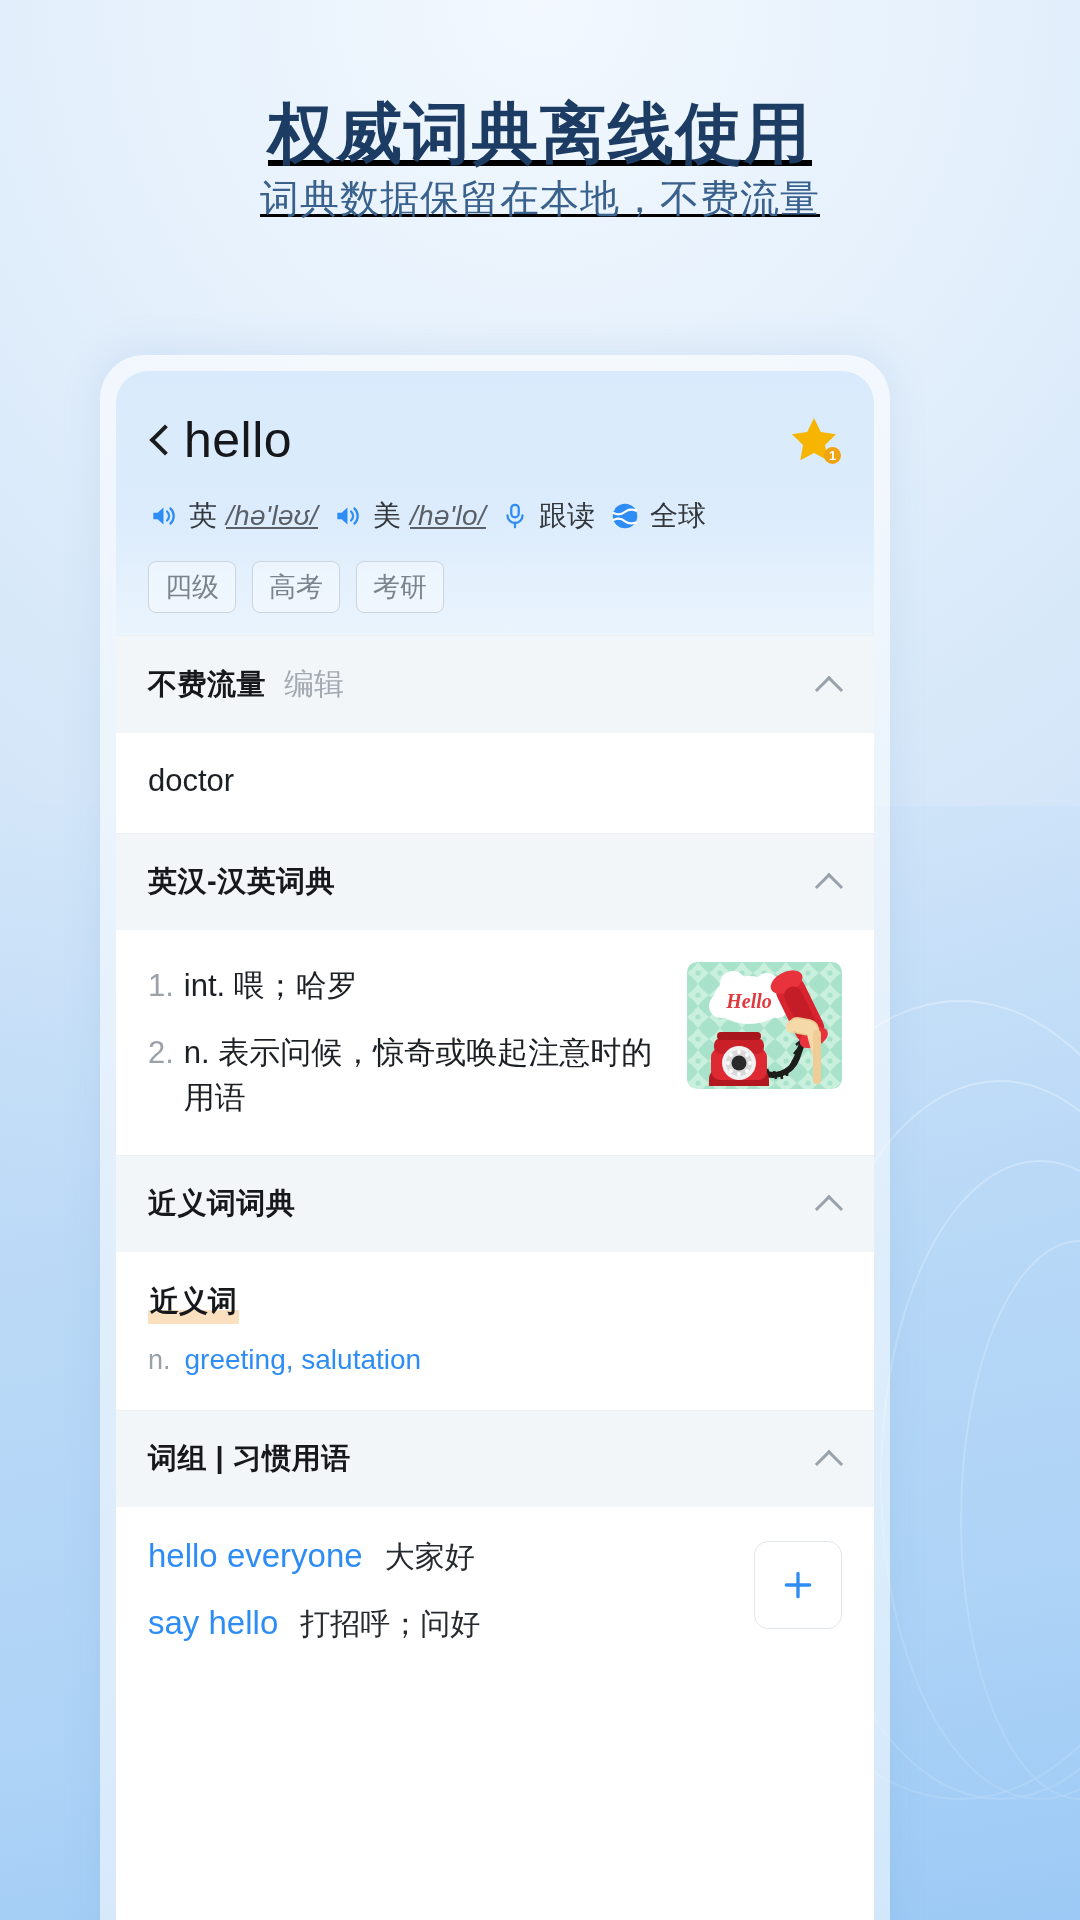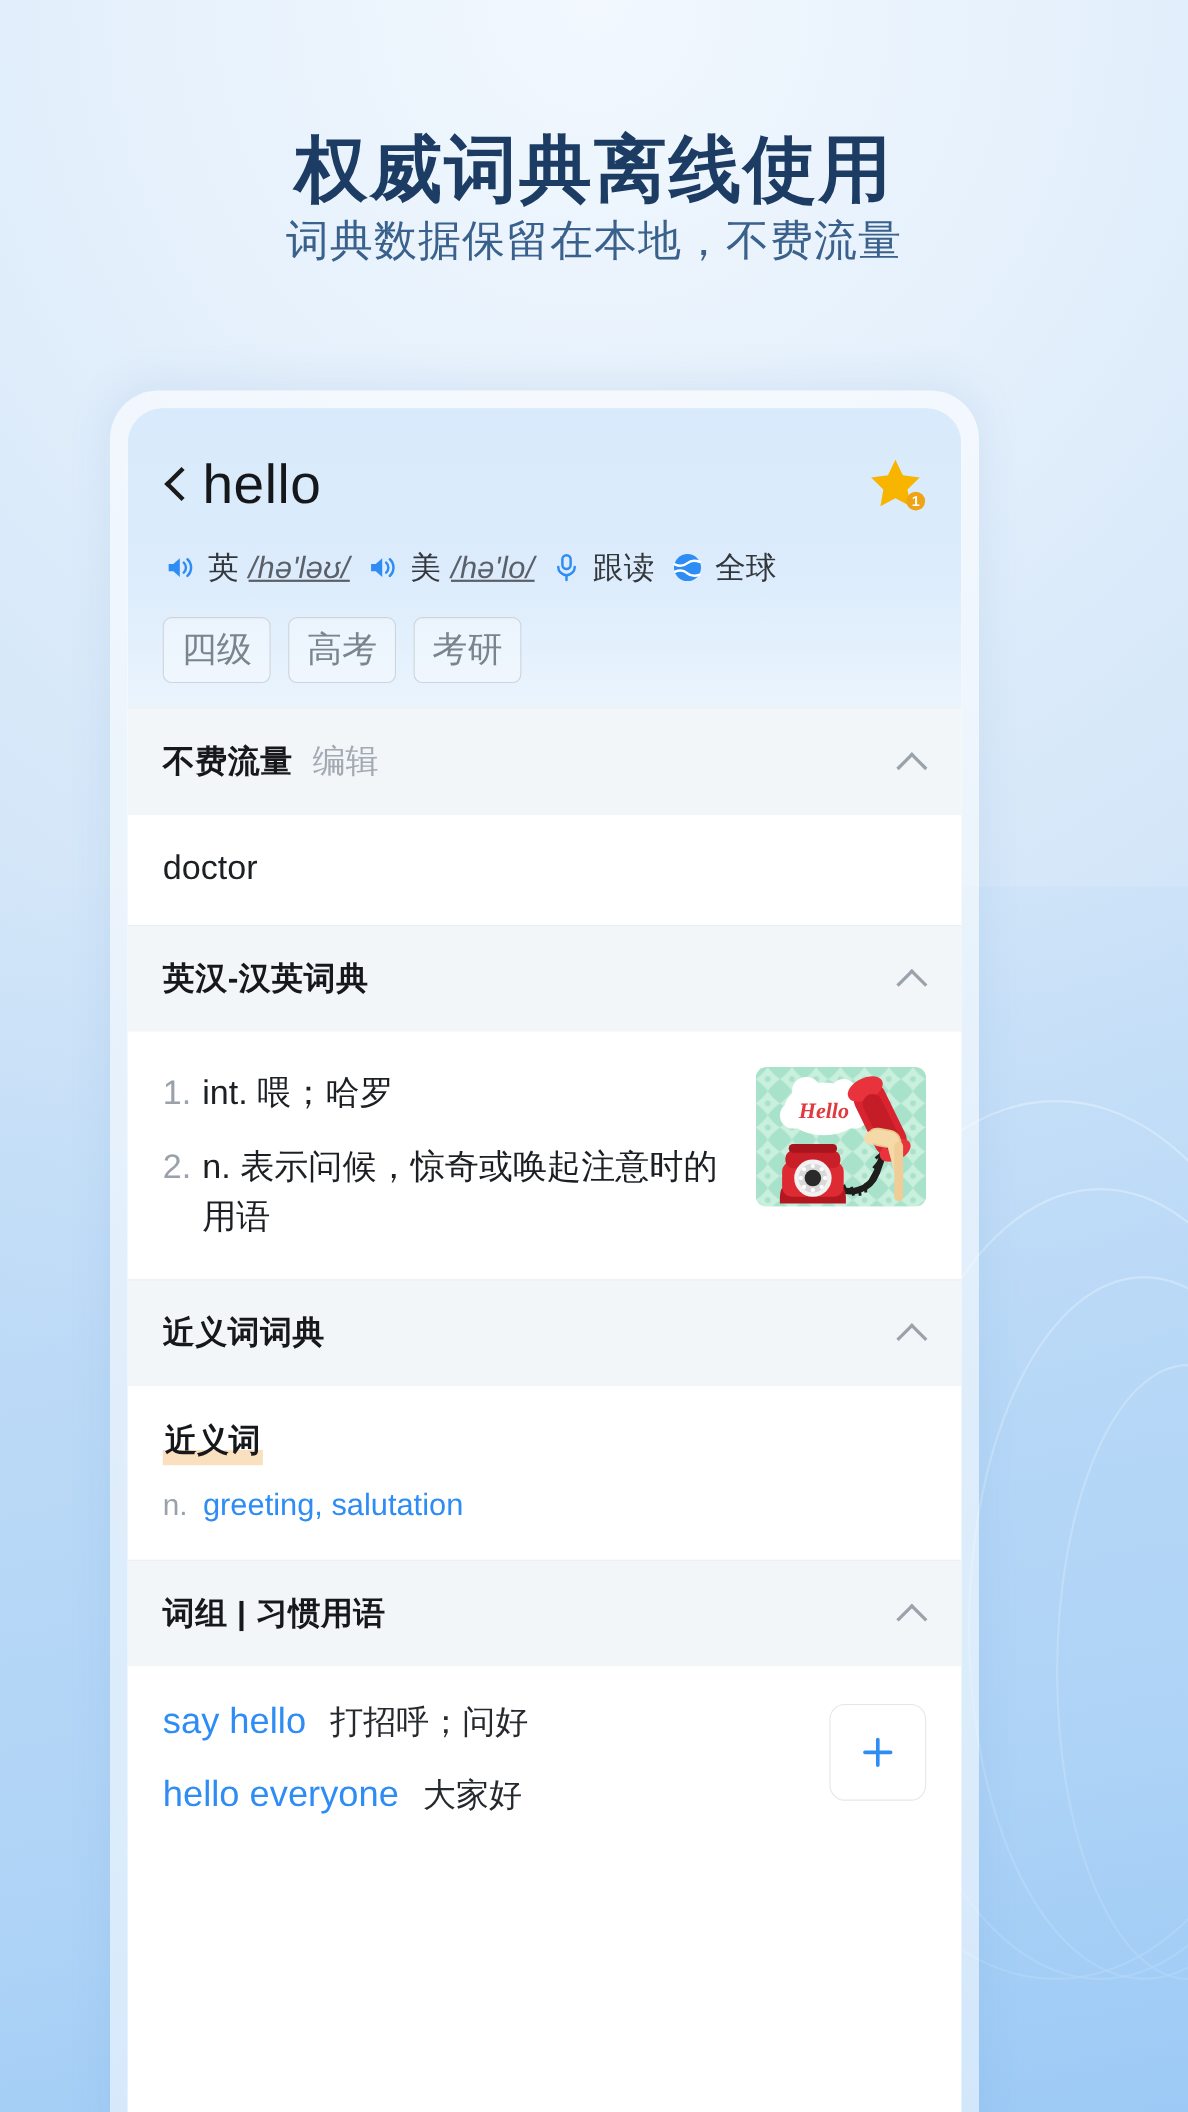--- a/index.html
+++ b/index.html
@@ -32,23 +32,24 @@
     pointer-events: none;
   }
   .swoosh.s1 { width: 1500px; height: 1000px; left: -330px; top: -700px; border-width: 4px; border-color: rgba(255,255,255,0.85) transparent transparent transparent; transform: rotate(16deg); }
   .swoosh.s2 { width: 1450px; height: 1350px; left: -820px; top: 860px; border-width: 4px; border-color: transparent rgba(255,255,255,0.85) transparent transparent; transform: rotate(-6deg);}
   .arcs { position:absolute; right:-120px; bottom:120px; width:560px; height:700px; pointer-events:none; opacity:.75;}
   .arcs i{ position:absolute; right:0; bottom:0; border:2px solid rgba(255,255,255,0.65); border-radius:50%;}
 
   
   .promo-head {
     position: absolute;
-    left: 0; right: 0; top: 116px;
+    left: 0; right: 0; top: 96px;
     text-align: center;
     z-index: 4;
+    text-decoration: underline;
   }
   .promo-title {
     font-size: 66px;
     font-weight: 700;
     color: #1d3c63;
     letter-spacing: 2px;
     line-height: 1.15;
   }
   .promo-sub {
     font-size: 39px;
@@ -137,21 +138,21 @@
   .pron-item .lab { color: #33373c; }
   .pron-item .ipa { color: #5b6068; font-style: italic; letter-spacing:0.3px;text-decoration:underline;}
   .pron-item .cn { color: #33373c; }
 
   
   .tag-row { display: flex; gap: 16px; margin-top: 26px; }
   .tag {
     border: 1px solid #cdd4dc;
     border-radius: 8px;
     padding: 7px 16px;
-    font-size: 32px;
+    font-size: 27px;
     color: #7b838d;
     background: rgba(255,255,255,0.35);
   }
 
   
   .sec-head {
     background: #f3f6f8;
     padding: 28px 32px;
     display: flex;
     align-items: center;
@@ -437,27 +438,27 @@
   <div class="sec-head">
     <div class="sec-head-left">
       <span class="sec-title">词组 | 习惯用语</span>
     </div>
     <div class="caret"></div>
   </div>
   <div class="sec-body">
     <div class="phrase-wrap">
       <div class="phrase-list">
         <div class="phrase-item">
+          <span class="phrase-en">hello everyone</span>
+          <span class="phrase-cn">大家好</span>
+        </div>
+        <div class="phrase-item">
           <span class="phrase-en">say hello</span>
           <span class="phrase-cn">打招呼；问好</span>
         </div>
-        <div class="phrase-item">
-          <span class="phrase-en">hello everyone</span>
-          <span class="phrase-cn">大家好</span>
-        </div>
       </div>
       <div class="add-btn">
         <svg width="40" height="40" viewBox="0 0 24 24">
           <path d="M12 5v14M5 12h14" stroke="#2e8cf5" stroke-width="2" stroke-linecap="round"></path>
         </svg>
       </div>
     </div>
   </div>
 
 </div>

